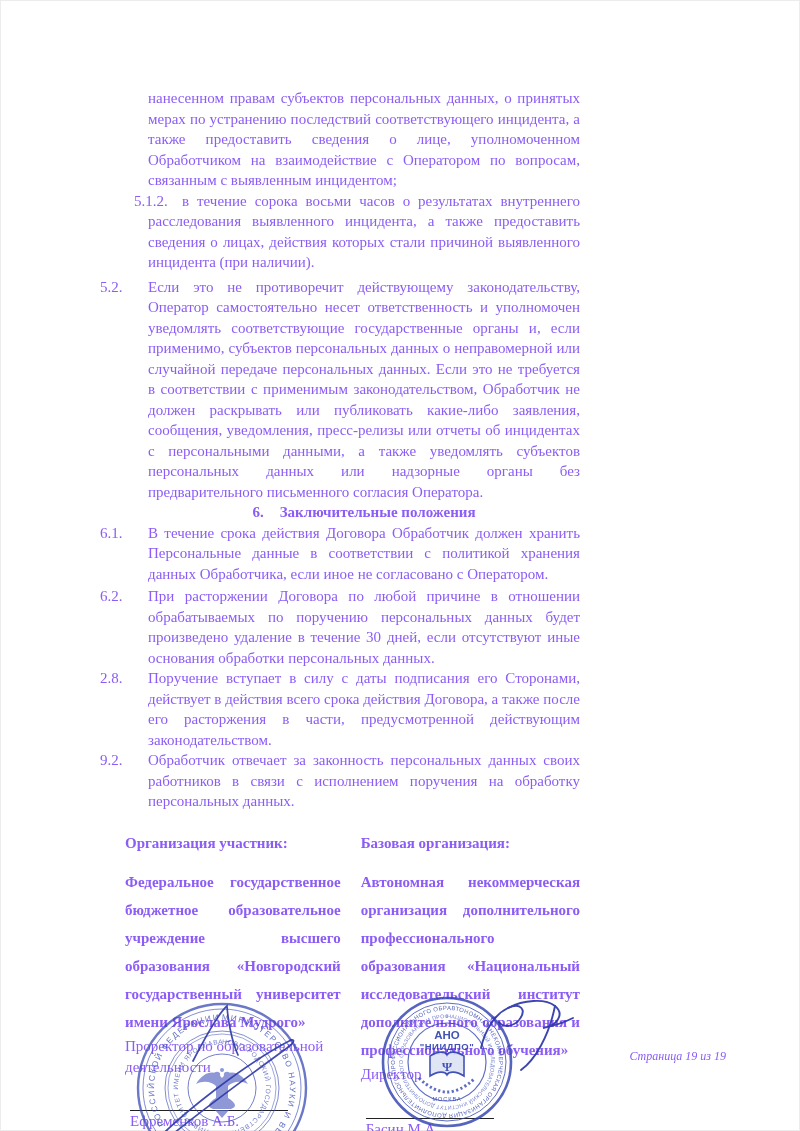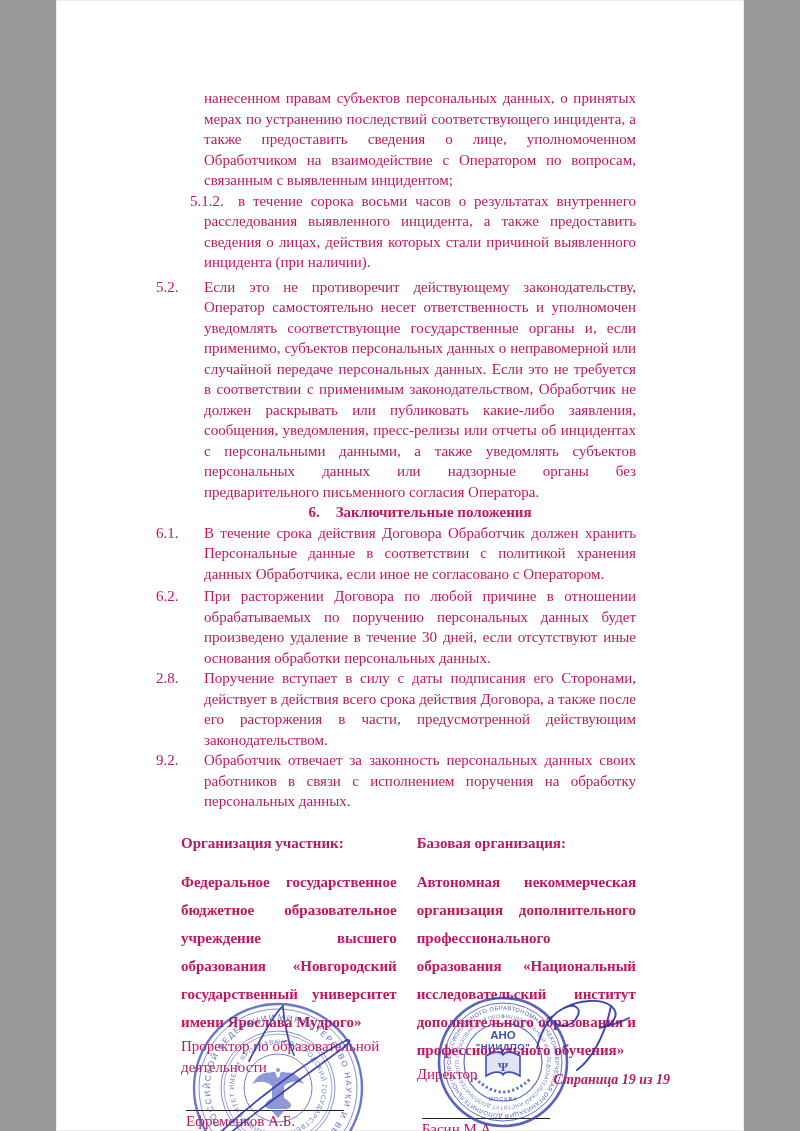--- a/index.html
+++ b/index.html
@@ -1,18 +1,18 @@
 <!DOCTYPE html>
 <html lang="ru"><head>
 <meta charset="utf-8">
 <style>
   html,body{margin:0;padding:0;background:#9a9a9a;}
   .page{
-    position:relative;width:688px;height:1131px;margin:0 auto;
-    background:#ffffff;overflow:hidden;color:#be185d;
+    position:relative;width:800px;height:1131px;margin:0 auto;
+    background:#ffffff;overflow:hidden;color:#8b5cf6;
     font-family:"Liberation Serif", "DejaVu Serif", serif;
     font-size:15px;line-height:20.5px;
     box-shadow:inset 0 0 0 1px #ececec;
   }
   .content{padding:88px 60px 0 100px;width:640px;box-sizing:border-box;}
   .clauses{margin-left:48px;}
   .para{text-align:justify;}
   .item{position:relative;text-align:justify;}
   .item .num{position:absolute;left:-48px;top:0;text-align:left;}
   .indent-first{text-indent:34px;}
@@ -26,21 +26,21 @@
   .col.right{width:300px;}
   .org-header{font-weight:bold;}
   .org-name{font-weight:bold;text-align:justify;margin-top:15px;line-height:28px;min-height:119px;}
   .signer-title{margin-top:0;}
   .sig-row{margin-top:20px;display:flex;align-items:baseline;white-space:nowrap;flex-direction:column;}
   .sig-line{display:inline-block;border-bottom:1px solid #222;height:13px;}
   .sig-line.w-l{width:158px;} .sig-line.w-r{width:128px;}
   .sig-name{margin-left:5px;}
   .mp-row{margin-top:10px;}
   .overlay{position:absolute;left:-25px;top:0;pointer-events:none;}
-  .footer{position:absolute;top:1070px;right:74px;font-style:italic;font-size:14px;font-weight:bold;}
+  .footer{position:absolute;top:1046px;right:74px;font-style:italic;font-size:12px;}
   .ring-text{font-family:"Liberation Sans","DejaVu Sans",sans-serif;}
 </style>
 </head>
 <body>
 
 <div class="page">
   <div class="content">
     <div class="clauses">
 
       <div class="para">нанесенном правам субъектов персональных данных, о принятых мерах по устранению последствий соответствующего инцидента, а также предоставить сведения о лице, уполномоченном Обработчиком на взаимодействие с Оператором по вопросам, связанным с выявленным инцидентом;</div>

